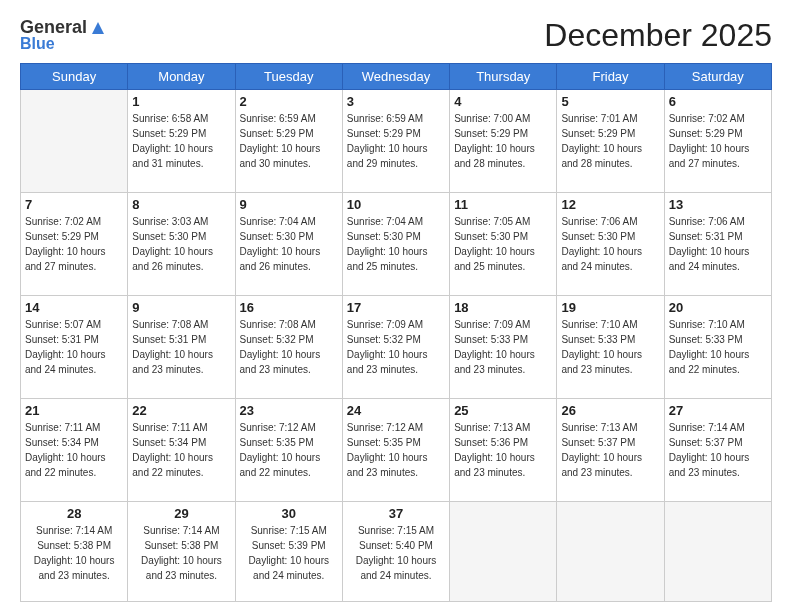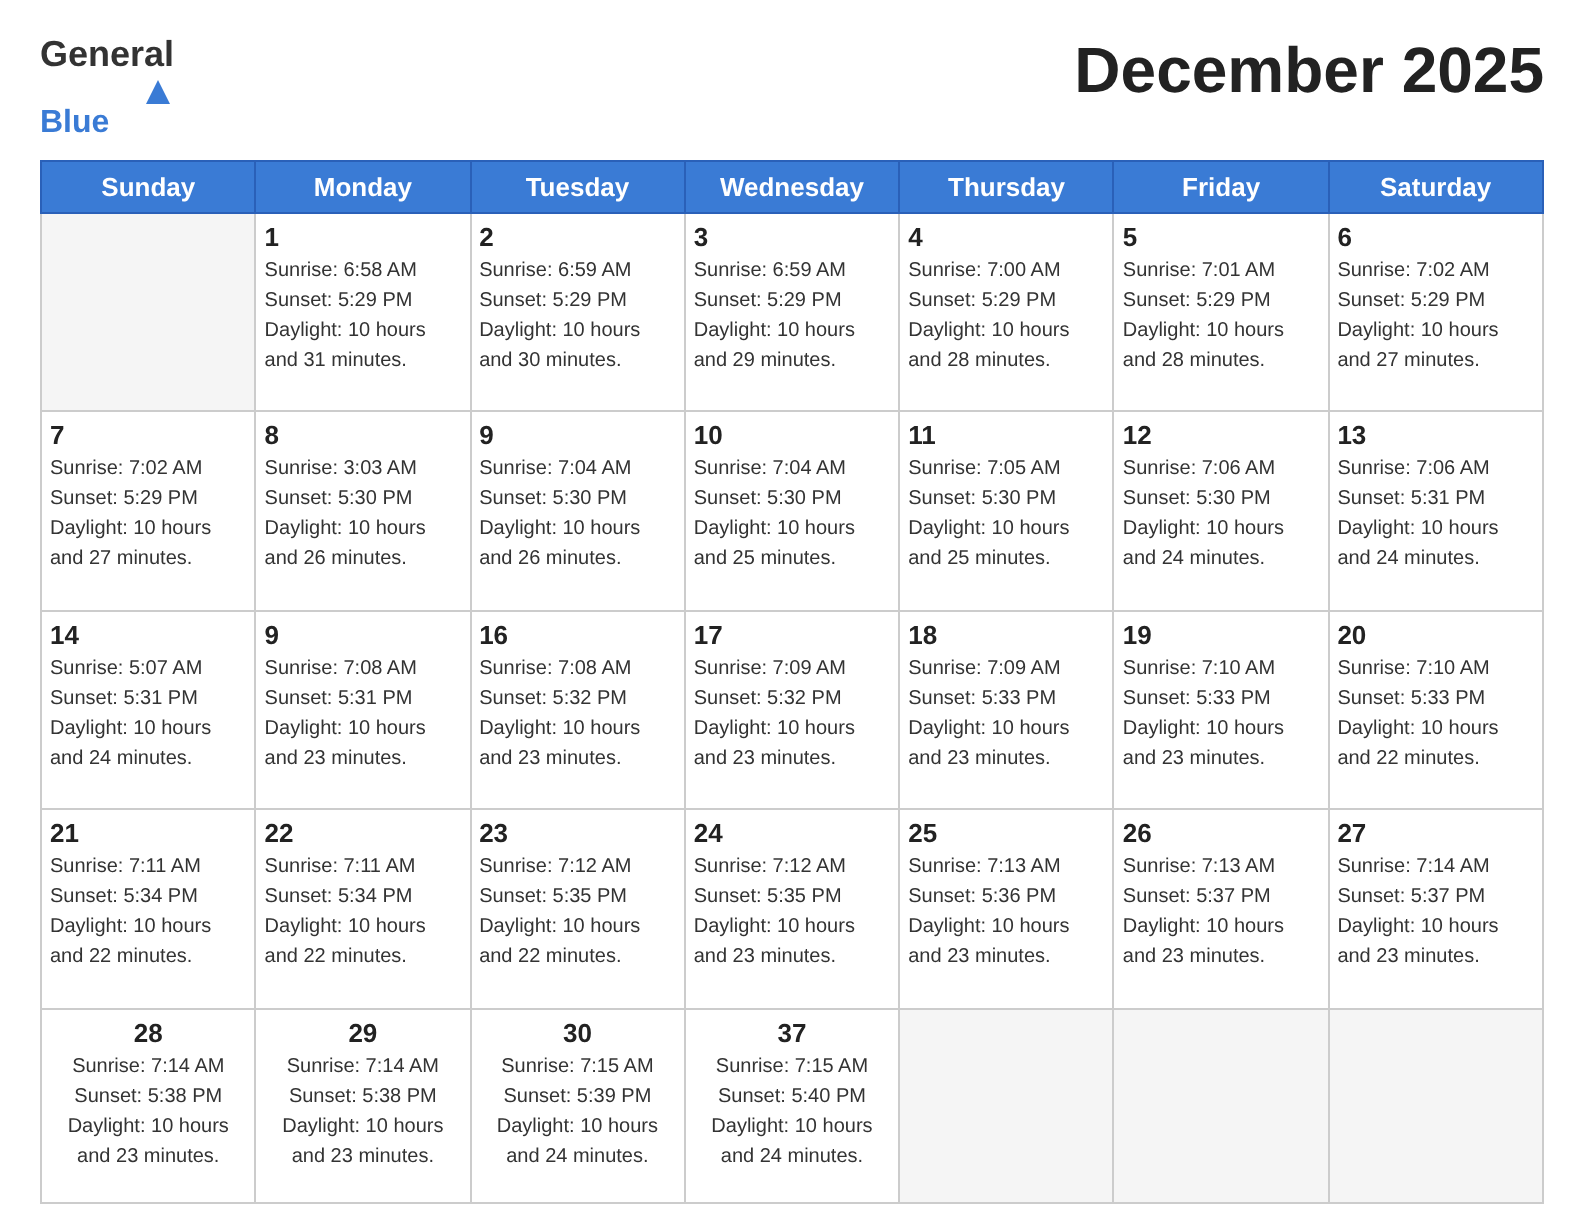--- a/index.html
+++ b/index.html
@@ -35,48 +35,47 @@
       line-height: 1;
     }
     .logo-blue {
       font-size: 16px;
       font-weight: bold;
       color: #3a7bd5;
       line-height: 1;
     }
     .logo-top-row {
       display: flex;
-      align-items: flex-end;
-      flex-direction: column;
+      align-items: center;
     }
     .title-section {
       text-align: right;
     }
     .month-title {
       font-size: 32px;
-      font-weight: bold;
+      font-weight: normal;
       color: #222;
       line-height: 1.1;
     }
     .location {
       font-size: 15px;
       color: #444;
     }
     .calendar {
       flex: 1;
       border: 1px solid #bbb;
       border-collapse: collapse;
       width: 100%;
       table-layout: fixed;
     }
     .calendar th {
       background: #3a7bd5;
       color: #fff;
       font-size: 13px;
-      font-weight: bold;
+      font-weight: normal;
       text-align: center;
       padding: 5px 2px;
       border: 1px solid #2a60b8;
     }
     .calendar td {
       border: 1px solid #ccc;
       vertical-align: top;
       padding: 4px 4px;
       font-size: 10px;
       color: #333;

